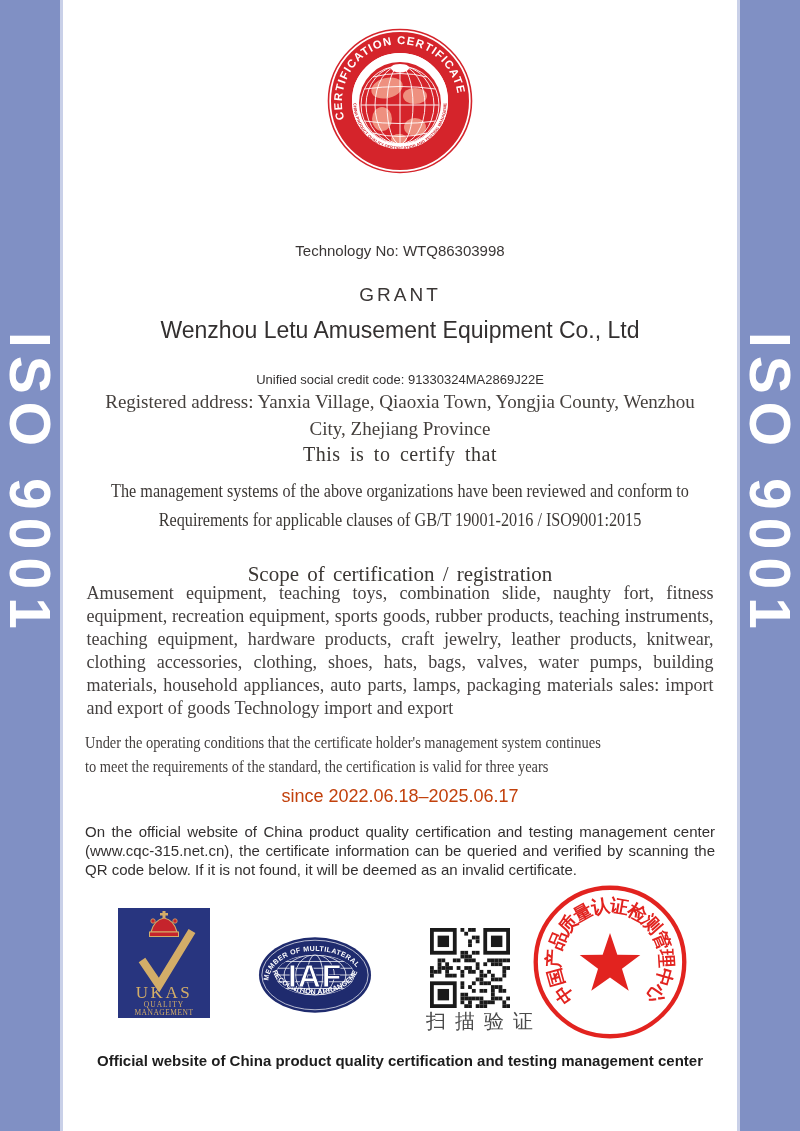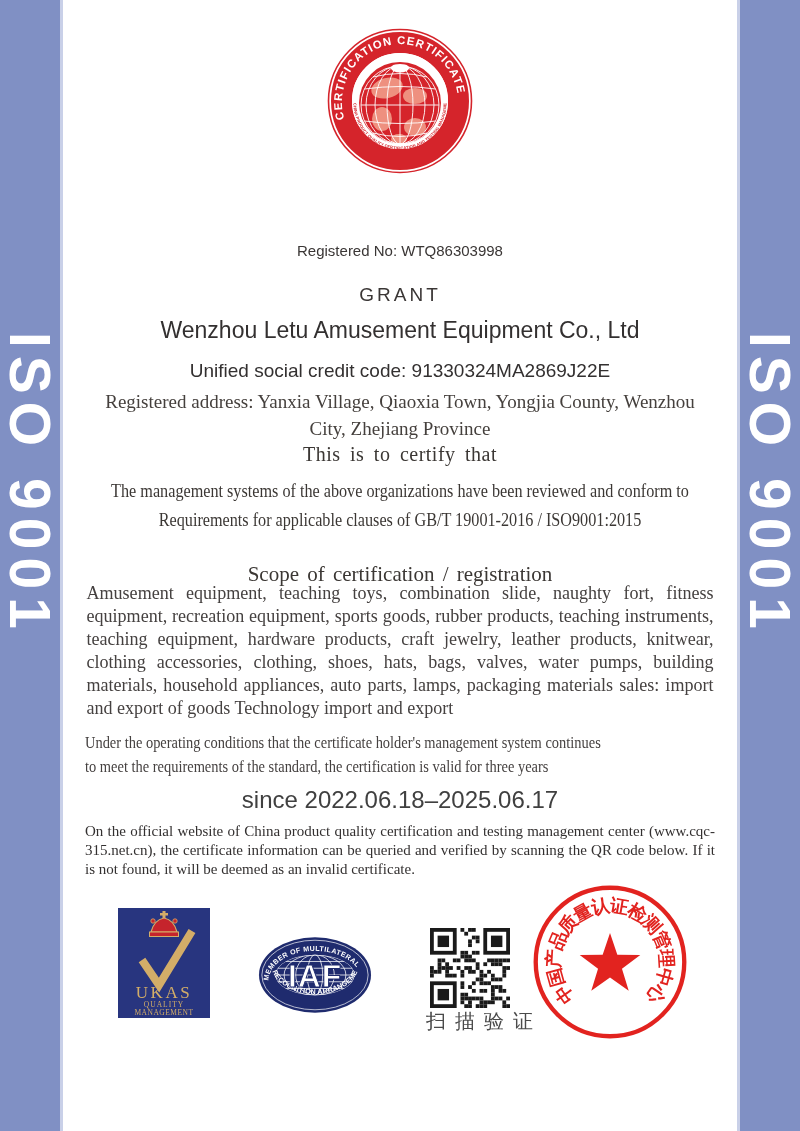--- a/index.html
+++ b/index.html
@@ -13,33 +13,33 @@
         writing-mode:vertical-rl;font-weight:bold;font-size:57px;color:#ffffff;
         letter-spacing:8px;font-family:"Liberation Sans",sans-serif;white-space:nowrap;}
   
   .badge{position:absolute;left:325px;top:26px;width:150px;height:150px;}
   
   .abs{position:absolute;left:80px;right:80px;text-align:center;}
   .title{top:195px;font-size:26px;font-weight:bold;letter-spacing:-0.3px;color:#2f2a2a;left:62px;right:62px;}
   .certno{top:242px;font-size:15px;color:#3a3635;}
   .grant{top:284px;font-size:19px;letter-spacing:3px;color:#3a3635;}
   .company{top:317px;font-size:23px;color:#333030;}
-  .credit{top:360px;font-size:19px;color:#333030;}
+  .credit{top:372px;font-size:13px;color:#333030;}
   .serif{font-family:"Liberation Serif",serif;color:#45403d;}
   .address{top:388px;font-size:19px;line-height:27px;}
   .certify-h{top:443px;font-size:20px;word-spacing:4px;letter-spacing:0.5px;color:#3b3734;}
   .preline{white-space:pre-line;}
   .squeeze-a{left:40px;right:40px;transform:scaleX(0.875);transform-origin:center top;}
   .squeeze-b{left:70px;right:70px;transform:scaleX(0.95);transform-origin:center top;}
   .statement{top:477px;font-size:18.5px;line-height:29px;color:#3b3734;}
   .scope-h{top:549px;font-size:21px;word-spacing:3px;color:#3b3734;margin-top:13px;}
   .scope{top:581px;font-size:19px;line-height:23px;text-align:justify;color:#454140;}
   .validity{top:731px;font-size:16.5px;line-height:24px;text-align:left;color:#454140;}
-  .period{top:786px;font-size:24px;color:#404040;}
-  .verify{top:822px;font-size:15px;line-height:19px;text-align:justify;color:#333030;left:85px;right:85px;font-family:Liberation Serif, serif;}
+  .period{top:786px;font-size:18px;color:#c2410c;}
+  .verify{top:822px;font-size:15px;line-height:19px;text-align:justify;color:#333030;left:85px;right:85px;}
   
   .ukas{position:absolute;left:118px;top:908px;width:92px;height:110px;}
   .iaf{position:absolute;left:258px;top:936px;width:114px;height:78px;}
   .qr{position:absolute;left:430px;top:928px;width:80px;height:80px;}
   .qr-caption{position:absolute;left:402px;top:1008px;width:140px;text-align:right;
         font-size:20px;letter-spacing:9px;color:#4a4a4a;text-indent:9px;}
   .seal{position:absolute;left:528px;top:880px;width:164px;height:164px;}
   .footer{position:absolute;left:62px;right:62px;top:1051px;text-align:center;
         font-weight:bold;font-size:15px;line-height:20px;color:#1d1d1d;}
 </style>
@@ -88,21 +88,21 @@
       <ellipse cx="75" cy="42" rx="9" ry="4.5" fill="#ffffff"></ellipse>
     </g>
     <text font-family="Liberation Sans,sans-serif" font-size="11.3" font-weight="bold" fill="#ffffff" letter-spacing="1.1">
       <textPath href="#arc-top">CERTIFICATION CERTIFICATE</textPath>
     </text>
     <text font-family="Liberation Sans,sans-serif" font-size="4.1" font-weight="bold" fill="#d5242b" letter-spacing="0.1">
       <textPath href="#arc-bot">CHINA PRODUCT QUALITY CERTIFICATION AND TESTING MANAGEMENT CENTER</textPath>
     </text>
   </svg>
 
-  <div class="abs certno">Registered No: WTQ86303998</div>
+  <div class="abs certno">Technology No: WTQ86303998</div>
   <div class="abs company">Wenzhou Letu Amusement Equipment Co., Ltd</div>
   <div class="abs grant">GRANT</div>
   <div class="abs credit">Unified social credit code: 91330324MA2869J22E</div>
   <div class="abs serif certify-h">This is to certify that</div>
 
   <div class="abs serif address preline">Registered address: Yanxia Village, Qiaoxia Town, Yongjia County, Wenzhou
 City, Zhejiang Province</div>
   <div class="abs serif statement preline squeeze-a">The management systems of the above organizations have been reviewed and conform to
 Requirements for applicable clauses of GB/T 19001-2016 / ISO9001:2015</div>
   <div class="abs serif scope-h">Scope of certification / registration</div>
@@ -300,15 +300,16 @@
         <text x="85" y="33" text-anchor="middle" transform="rotate(28.84615384615384 85 85)" fill="#e2231f" font-size="19" font-weight="bold" font-family="DejaVu Sans, sans-serif">检</text>
         <text x="85" y="33" text-anchor="middle" transform="rotate(48.076923076923066 85 85)" fill="#e2231f" font-size="19" font-weight="bold" font-family="DejaVu Sans, sans-serif">测</text>
         <text x="85" y="33" text-anchor="middle" transform="rotate(67.30769230769232 85 85)" fill="#e2231f" font-size="19" font-weight="bold" font-family="DejaVu Sans, sans-serif">管</text>
         <text x="85" y="33" text-anchor="middle" transform="rotate(86.53846153846155 85 85)" fill="#e2231f" font-size="19" font-weight="bold" font-family="DejaVu Sans, sans-serif">理</text>
         <text x="85" y="33" text-anchor="middle" transform="rotate(105.76923076923077 85 85)" fill="#e2231f" font-size="19" font-weight="bold" font-family="DejaVu Sans, sans-serif">中</text>
         <text x="85" y="33" text-anchor="middle" transform="rotate(125 85 85)" fill="#e2231f" font-size="19" font-weight="bold" font-family="DejaVu Sans, sans-serif">心</text>
       </g>
   </svg>
 
   <div class="footer">
+    <div>Official website of China product quality certification and testing management center</div>
   </div>
 
 </div>
 
 </body></html>

